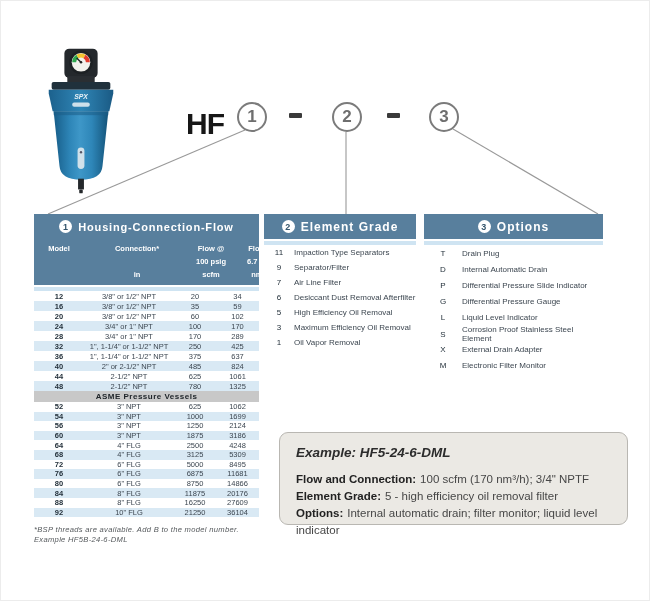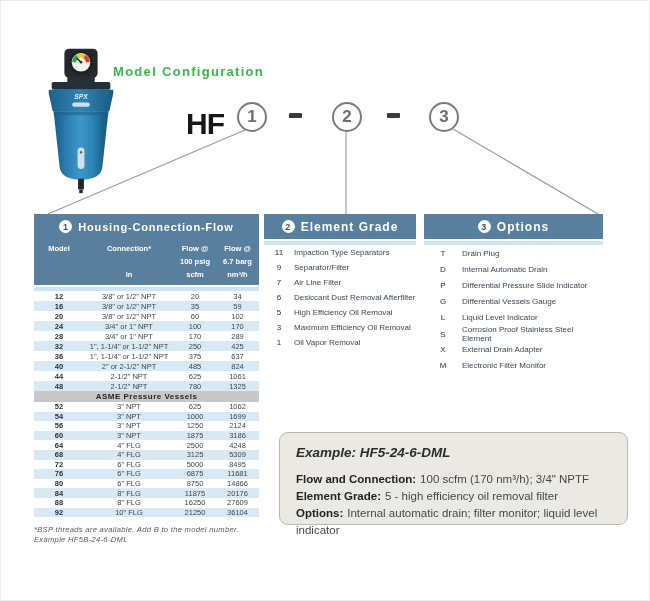--- a/index.html
+++ b/index.html
@@ -53,21 +53,21 @@
     font-size:9px;font-weight:bold;margin-right:6px;flex:0 0 auto;
   }
   .strip{height:4px;background:#cfe4f2;margin-top:2px;}
 
   
   .t1{left:33px;width:225px;}
   .t1 .band{font-size:11px;}
   .cols{
     background:#587f9d;color:#fff;display:grid;
     grid-template-columns:50px 90px 42px 43px;
-    padding:3px 0 4px 0;font-size:7.5px;font-weight:bold;text-align:center;
+    padding:3px 0 4px 0;font-size:7.5px;font-weight:bold;text-align:center;gap:8px;
   }
   .cols .col span{display:block;height:13px;line-height:13px;}
   .t1 .r{
     display:grid;grid-template-columns:50px 90px 42px 43px;
     height:10px;align-items:center;font-size:7.5px;color:#3c4650;text-align:center;
   }
   .rows-a .r:nth-child(even), .rows-b .r:nth-child(even){background:#d9e9f4;}
   .t1 .c-model{font-weight:bold;color:#23303a;}
   .asme{
     height:11px;background:#c8c8c8;color:#20262b;
@@ -153,21 +153,20 @@
     <path d="M17 66 L73 66 L67 122 Q66 136 45 136 Q24 136 23 122 Z" fill="url(#bodyGrad)"></path>
     <rect x="17" y="66" width="56" height="4" fill="#1c5d86" opacity="0.55"></rect>
 
     <rect x="41.5" y="103" width="7" height="22" rx="3.5" fill="#dde7ed" opacity="0.92"></rect>
     <circle cx="45" cy="108" r="1.2" fill="#556"></circle>
 
     <rect x="42" y="135" width="6" height="11" fill="#24282b"></rect>
     <rect x="43.2" y="146" width="3.6" height="4" rx="1" fill="#24282b"></rect>
   </svg>
 
-  <div class="green-title">Model Configuration</div>
 
   <div class="hf">HF</div>
   <div class="circ circ1">1</div>
   <div class="dash dash1"></div>
   <div class="circ circ2">2</div>
   <div class="dash dash2"></div>
   <div class="circ circ3">3</div>
 
   <div class="tbl t1">
     <div class="band">
@@ -393,21 +392,21 @@
         <div class="r">
         <span class="key">D</span>
         <span>Internal Automatic Drain</span>
       </div>
         <div class="r">
         <span class="key">P</span>
         <span>Differential Pressure Slide Indicator</span>
       </div>
         <div class="r">
         <span class="key">G</span>
-        <span>Differential Vessels Gauge</span>
+        <span>Differential Pressure Gauge</span>
       </div>
         <div class="r">
         <span class="key">L</span>
         <span>Liquid Level Indicator</span>
       </div>
         <div class="r">
         <span class="key">S</span>
         <span>Corrosion Proof Stainless Steel Element</span>
       </div>
         <div class="r">

